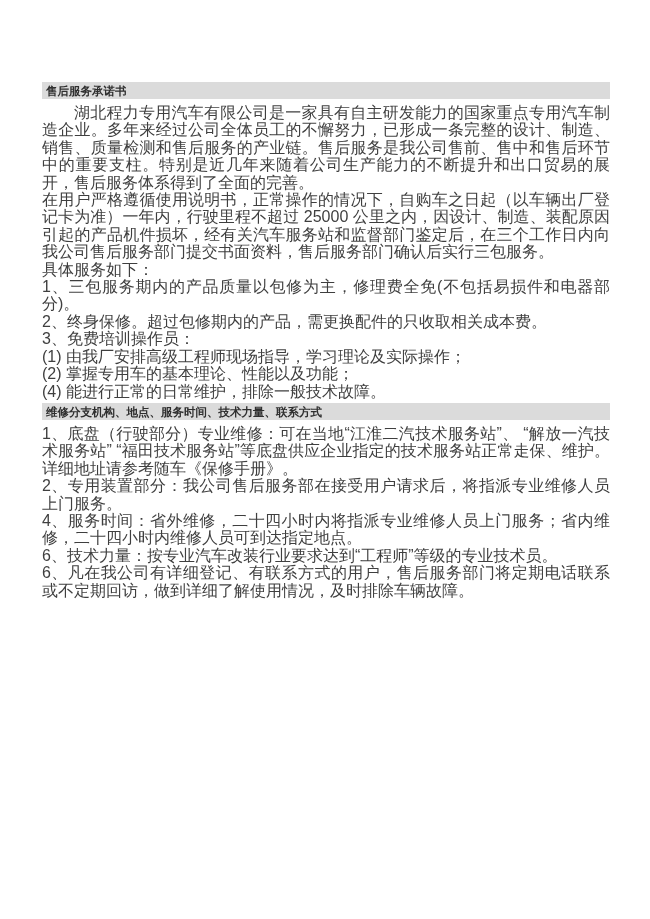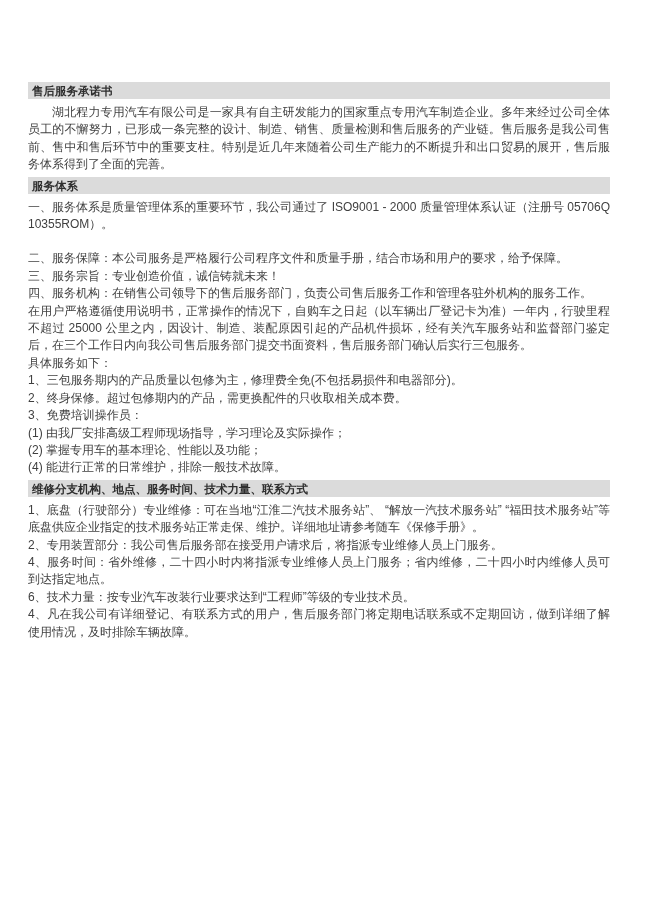--- a/index.html
+++ b/index.html
@@ -4,78 +4,70 @@
 <style>
   html, body { margin: 0; padding: 0; background: #ffffff; }
   body {
     width: 650px; height: 919px;
     font-family: "Liberation Sans", "DejaVu Sans", sans-serif;
     -webkit-font-smoothing: antialiased;
   }
   .page {
     box-sizing: border-box;
     width: 650px; height: 919px;
-    padding: 82px 40px 0 28px;
+    padding: 82px 40px 0 42px;
     background: #ffffff;
     overflow: hidden;
   }
   .section { margin: 0; }
   .bar {
     background: #dbdbdb;
     color: #2f2f2f;
     font-weight: bold;
     font-size: 11.5px;
     line-height: 14px;
     padding: 2px 4px 1px 4px;
     margin: 3px 0 5px 0;
   }
   .section:first-child .bar { margin-top: 0; }
   p.line {
     margin: 0;
-    font-size: 12px;
+    font-size: 16px;
     line-height: 17.4px;
     color: #3f3f3f;
     text-align: justify;
     word-break: break-all;
   }
   p.indent { text-indent: 2em; }
   .blank-line { height: 17px; }
 </style>
 </head>
 <body>
 
 <div class="page">
 
   <div class="section">
     <h2 class="bar">售后服务承诺书</h2>
     <p class="line indent">湖北程力专用汽车有限公司是一家具有自主研发能力的国家重点专用汽车制造企业。多年来经过公司全体员工的不懈努力，已形成一条完整的设计、制造、销售、质量检测和售后服务的产业链。售后服务是我公司售前、售中和售后环节中的重要支柱。特别是近几年来随着公司生产能力的不断提升和出口贸易的展开，售后服务体系得到了全面的完善。</p>
   </div>
 
-  <div class="section">
-    <h2 class="bar">服务体系</h2>
-    <p class="line">一、服务体系是质量管理体系的重要环节，我公司通过了 ISO9001 - 2000 质量管理体系认证（注册号 05706Q10355ROM）。</p>
-    <div class="blank-line"></div>
-    <p class="line">二、服务保障：本公司服务是严格履行公司程序文件和质量手册，结合市场和用户的要求，给予保障。</p>
-    <p class="line">三、服务宗旨：专业创造价值，诚信铸就未来！</p>
-    <p class="line">四、服务机构：在销售公司领导下的售后服务部门，负责公司售后服务工作和管理各驻外机构的服务工作。</p>
-  </div>
 
   <div class="section">
     <p class="line">在用户严格遵循使用说明书，正常操作的情况下，自购车之日起（以车辆出厂登记卡为准）一年内，行驶里程不超过 25000 公里之内，因设计、制造、装配原因引起的产品机件损坏，经有关汽车服务站和监督部门鉴定后，在三个工作日内向我公司售后服务部门提交书面资料，售后服务部门确认后实行三包服务。</p>
     <p class="line">具体服务如下：</p>
     <p class="line">1、三包服务期内的产品质量以包修为主，修理费全免(不包括易损件和电器部分)。</p>
     <p class="line">2、终身保修。超过包修期内的产品，需更换配件的只收取相关成本费。</p>
     <p class="line">3、免费培训操作员：</p>
     <p class="line">(1) 由我厂安排高级工程师现场指导，学习理论及实际操作；</p>
     <p class="line">(2) 掌握专用车的基本理论、性能以及功能；</p>
     <p class="line">(4) 能进行正常的日常维护，排除一般技术故障。</p>
   </div>
 
   <div class="section">
     <h2 class="bar">维修分支机构、地点、服务时间、技术力量、联系方式</h2>
     <p class="line">1、底盘（行驶部分）专业维修：可在当地“江淮二汽技术服务站”、 “解放一汽技术服务站” “福田技术服务站”等底盘供应企业指定的技术服务站正常走保、维护。详细地址请参考随车《保修手册》。</p>
     <p class="line">2、专用装置部分：我公司售后服务部在接受用户请求后，将指派专业维修人员上门服务。</p>
     <p class="line">4、服务时间：省外维修，二十四小时内将指派专业维修人员上门服务；省内维修，二十四小时内维修人员可到达指定地点。</p>
     <p class="line">6、技术力量：按专业汽车改装行业要求达到“工程师”等级的专业技术员。</p>
-    <p class="line">4、凡在我公司有详细登记、有联系方式的用户，售后服务部门将定期电话联系或不定期回访，做到详细了解使用情况，及时排除车辆故障。</p>
+    <p class="line">6、凡在我公司有详细登记、有联系方式的用户，售后服务部门将定期电话联系或不定期回访，做到详细了解使用情况，及时排除车辆故障。</p>
   </div>
 
 </div>
 
 </body></html>

